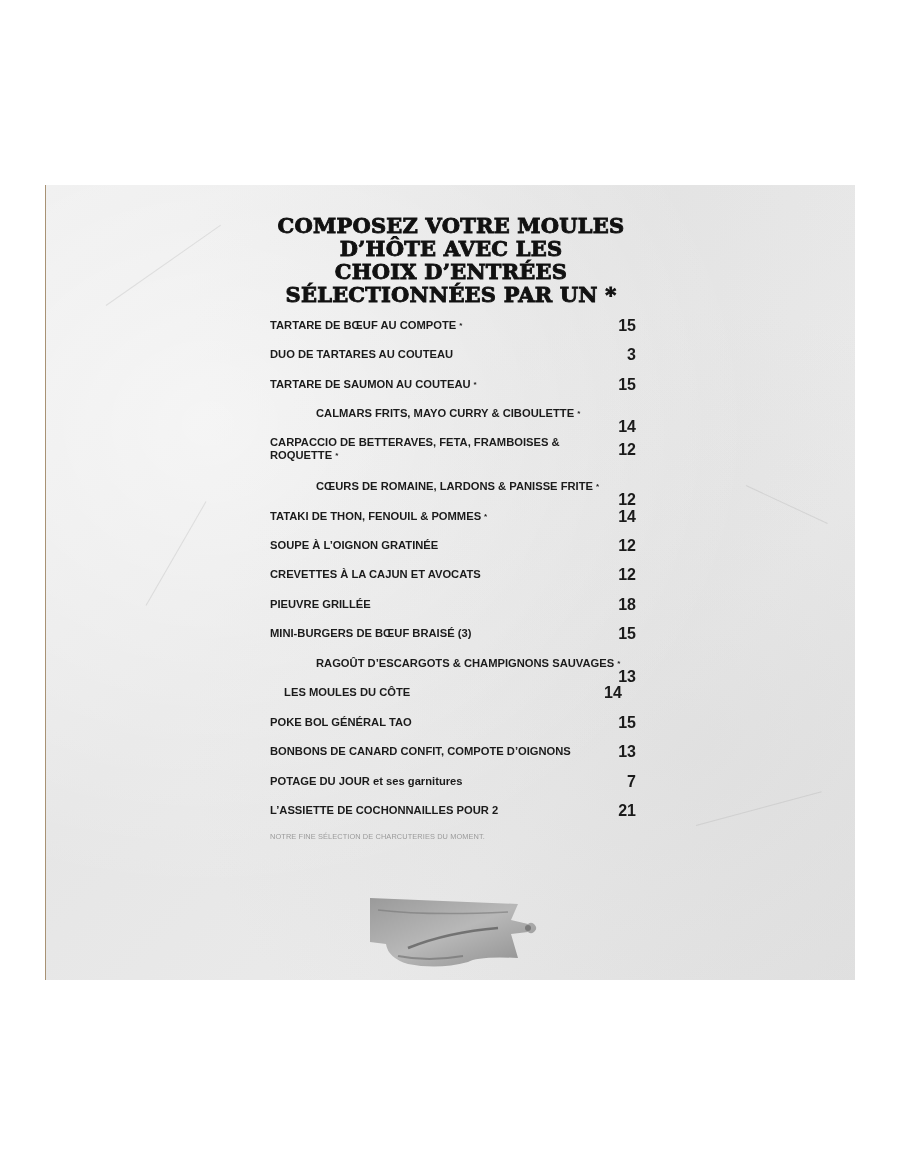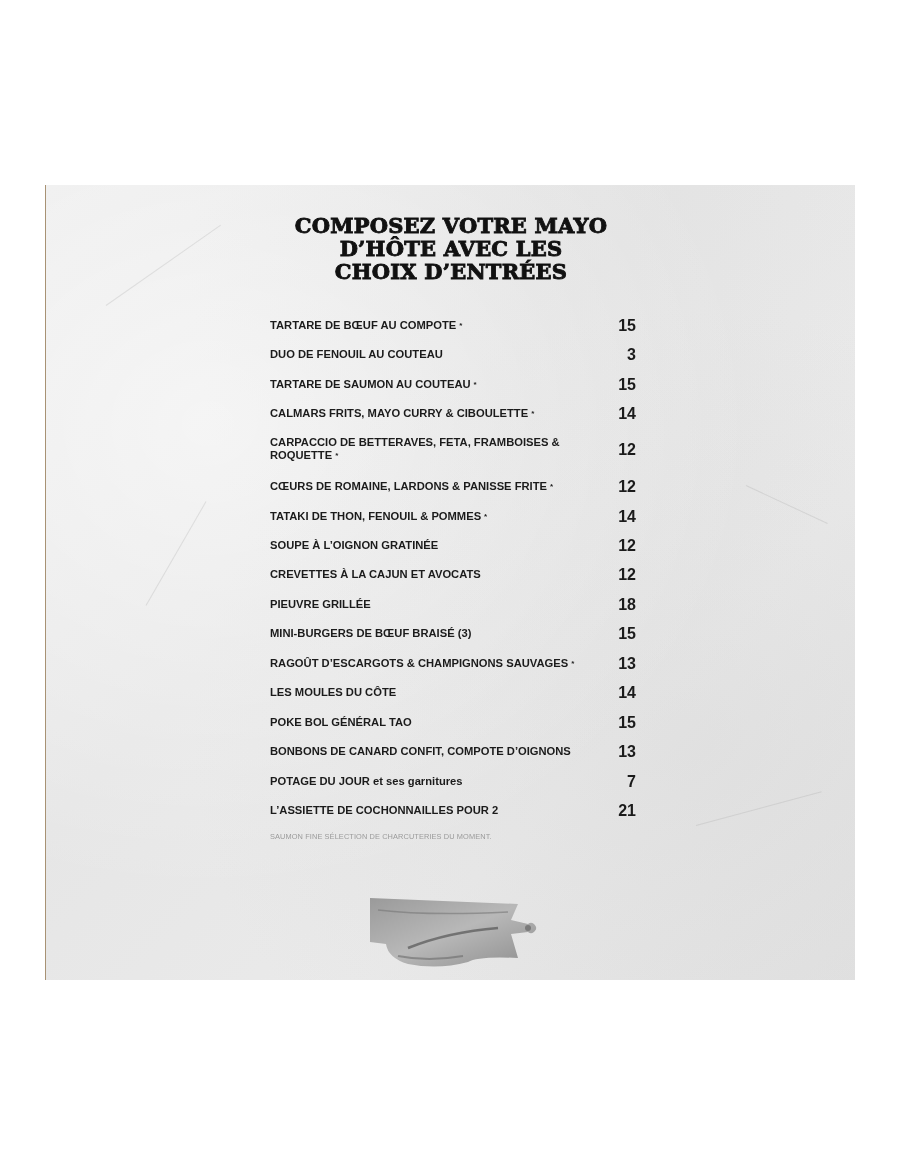--- a/index.html
+++ b/index.html
@@ -76,47 +76,48 @@
 </head>
 <body>
 
 <div class="panel">
   <div class="scratch" style="left:60px;top:120px;width:140px;transform:rotate(-35deg);"></div>
   <div class="scratch" style="left:700px;top:300px;width:90px;transform:rotate(25deg);"></div>
   <div class="scratch" style="left:100px;top:420px;width:120px;transform:rotate(-60deg);"></div>
   <div class="scratch" style="left:650px;top:640px;width:130px;transform:rotate(-15deg);"></div>
 
   <div class="title">
-    <div>COMPOSEZ VOTRE MAYO</div>
+    <div>COMPOSEZ VOTRE MOULES</div>
     <div>D’HÔTE AVEC LES</div>
     <div>CHOIX D’ENTRÉES</div>
+    <div>SÉLECTIONNÉES PAR UN *</div>
   </div>
 
   <div class="menu">
     <div class="item" style="position:absolute;top:0;width:366px;">
       <span class="name"><span>TARTARE DE BŒUF AU COMPOTE</span><span class="star">*</span></span>
       <span class="price">15</span>
     </div>
     <div class="item" style="position:absolute;top:29px;width:366px;">
-      <span class="name"><span>DUO DE FENOUIL AU COUTEAU</span><span class="star"></span></span>
+      <span class="name"><span>DUO DE TARTARES AU COUTEAU</span><span class="star"></span></span>
       <span class="price">3</span>
     </div>
     <div class="item" style="position:absolute;top:59px;width:366px;align-items:center;">
       <span class="name"><span>TARTARE DE SAUMON AU COUTEAU</span><span class="star">*</span></span>
       <span class="price">15</span>
     </div>
-    <div class="item" style="position:absolute;top:88px;width:366px;">
+    <div class="item" style="position:absolute;top:88px;width:366px;flex-direction:column;">
       <span class="name"><span>CALMARS FRITS, MAYO CURRY &amp; CIBOULETTE</span><span class="star">*</span></span>
       <span class="price">14</span>
     </div>
     <div class="item" style="position:absolute;top:117px;width:366px;align-items:center;">
       <span class="name" style="width:310px;"><span>CARPACCIO DE BETTERAVES, FETA, FRAMBOISES &amp; ROQUETTE</span><span class="star">*</span></span>
       <span class="price">12</span>
     </div>
-    <div class="item" style="position:absolute;top:161px;width:366px;">
+    <div class="item" style="position:absolute;top:161px;width:366px;flex-direction:column;">
       <span class="name"><span>CŒURS DE ROMAINE, LARDONS &amp; PANISSE FRITE</span><span class="star">*</span></span>
       <span class="price">12</span>
     </div>
     <div class="item" style="position:absolute;top:191px;width:366px;">
       <span class="name"><span>TATAKI DE THON, FENOUIL &amp; POMMES</span><span class="star">*</span></span>
       <span class="price">14</span>
     </div>
     <div class="item" style="position:absolute;top:220px;width:366px;">
       <span class="name"><span>SOUPE À L’OIGNON GRATINÉE</span><span class="star"></span></span>
       <span class="price">12</span>
@@ -126,25 +127,25 @@
       <span class="price">12</span>
     </div>
     <div class="item" style="position:absolute;top:279px;width:366px;">
       <span class="name"><span>PIEUVRE GRILLÉE</span><span class="star"></span></span>
       <span class="price">18</span>
     </div>
     <div class="item" style="position:absolute;top:308px;width:366px;">
       <span class="name"><span>MINI-BURGERS DE BŒUF BRAISÉ (3)</span><span class="star"></span></span>
       <span class="price">15</span>
     </div>
-    <div class="item" style="position:absolute;top:338px;width:366px;">
+    <div class="item" style="position:absolute;top:338px;width:366px;flex-direction:column;">
       <span class="name"><span>RAGOÛT D’ESCARGOTS &amp; CHAMPIGNONS SAUVAGES</span><span class="star">*</span></span>
       <span class="price">13</span>
     </div>
-    <div class="item" style="position:absolute;top:367px;width:366px;">
+    <div class="item" style="position:absolute;top:367px;width:366px;justify-content:center;">
       <span class="name"><span>LES MOULES DU CÔTE</span><span class="star"></span></span>
       <span class="price">14</span>
     </div>
     <div class="item" style="position:absolute;top:397px;width:366px;">
       <span class="name"><span>POKE BOL GÉNÉRAL TAO</span><span class="star"></span></span>
       <span class="price">15</span>
     </div>
     <div class="item" style="position:absolute;top:426px;width:366px;">
       <span class="name"><span>BONBONS DE CANARD CONFIT, COMPOTE D’OIGNONS</span><span class="star"></span></span>
       <span class="price">13</span>
@@ -152,21 +153,21 @@
     <div class="item" style="position:absolute;top:456px;width:366px;">
       <span class="name"><span>POTAGE DU JOUR et ses garnitures</span><span class="star"></span></span>
       <span class="price">7</span>
     </div>
     <div class="item" style="position:absolute;top:485px;width:366px;">
       <span class="name"><span>L’ASSIETTE DE COCHONNAILLES POUR 2</span><span class="star"></span></span>
       <span class="price">21</span>
     </div>
   </div>
 
-  <div class="note">SAUMON FINE SÉLECTION DE CHARCUTERIES DU MOMENT.</div>
+  <div class="note">NOTRE FINE SÉLECTION DE CHARCUTERIES DU MOMENT.</div>
 
   <svg class="board" viewBox="0 0 170 85">
     <defs>
       <linearGradient id="wood" x1="0" y1="0" x2="1" y2="1">
         <stop offset="0" stop-color="#9a9a9a"></stop>
         <stop offset="0.5" stop-color="#b8b8b8"></stop>
         <stop offset="1" stop-color="#8e8e8e"></stop>
       </linearGradient>
     </defs>
     <path d="M2 8 L150 14 L143 30 L160 34 A5 5 0 1 1 160 42 L143 44 L150 68 Q110 66 100 72 Q70 80 40 74 Q20 68 18 54 L2 52 Z" fill="url(#wood)"></path>

